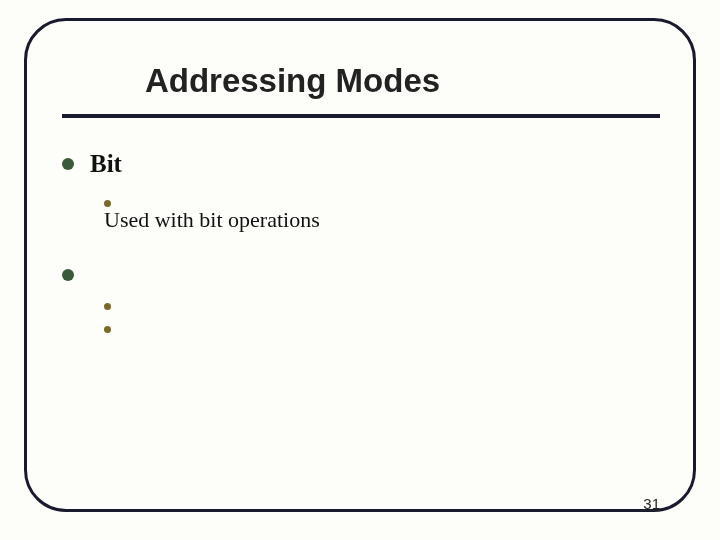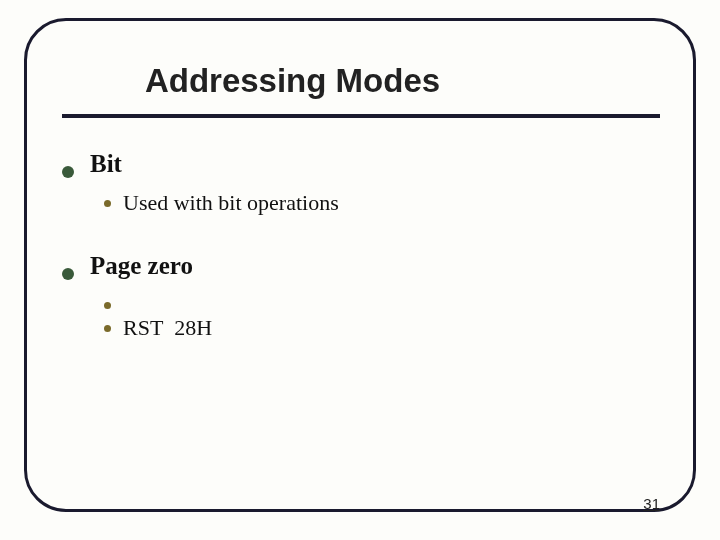--- a/index.html
+++ b/index.html
@@ -42,21 +42,21 @@
     position: absolute;
     top: 150px;
     left: 62px;
     width: 590px;
   }
   .section {
     margin-bottom: 36px;
   }
   .section-header {
     display: flex;
-    align-items: flex-end;
+    align-items: center;
     margin-bottom: 12px;
   }
   .disc-bullet {
     width: 12px;
     height: 12px;
     border-radius: 50%;
     background: #3a5a3a;
     margin-right: 16px;
     flex-shrink: 0;
   }
@@ -66,20 +66,21 @@
     font-size: 25px;
     color: #111;
   }
   .sub-list {
     margin-left: 42px;
   }
   .sub-item {
     display: flex;
     align-items: flex-start;
     margin-bottom: 6px;
+    flex-direction: column;
   }
   .dot-bullet {
     width: 7px;
     height: 7px;
     border-radius: 50%;
     background: #7a6a2a;
     margin-right: 12px;
     margin-top: 10px;
     flex-shrink: 0;
   }
@@ -117,28 +118,26 @@
       <div class="sub-item">
         <div class="dot-bullet"></div>
         <div class="sub-text">Used with bit operations</div>
       </div>
     </div>
   </div>
 
   <div class="section">
     <div class="section-header">
       <div class="disc-bullet"></div>
-      <div class="section-title">Page zero</div>
     </div>
     <div class="sub-list">
       <div class="sub-item">
         <div class="dot-bullet"></div>
       </div>
       <div class="sub-item">
         <div class="dot-bullet"></div>
-        <div class="sub-text">RST&nbsp; 28H</div>
       </div>
     </div>
   </div>
 
 </div>
 
 <div class="page-num">31</div>
 
 </body></html>

